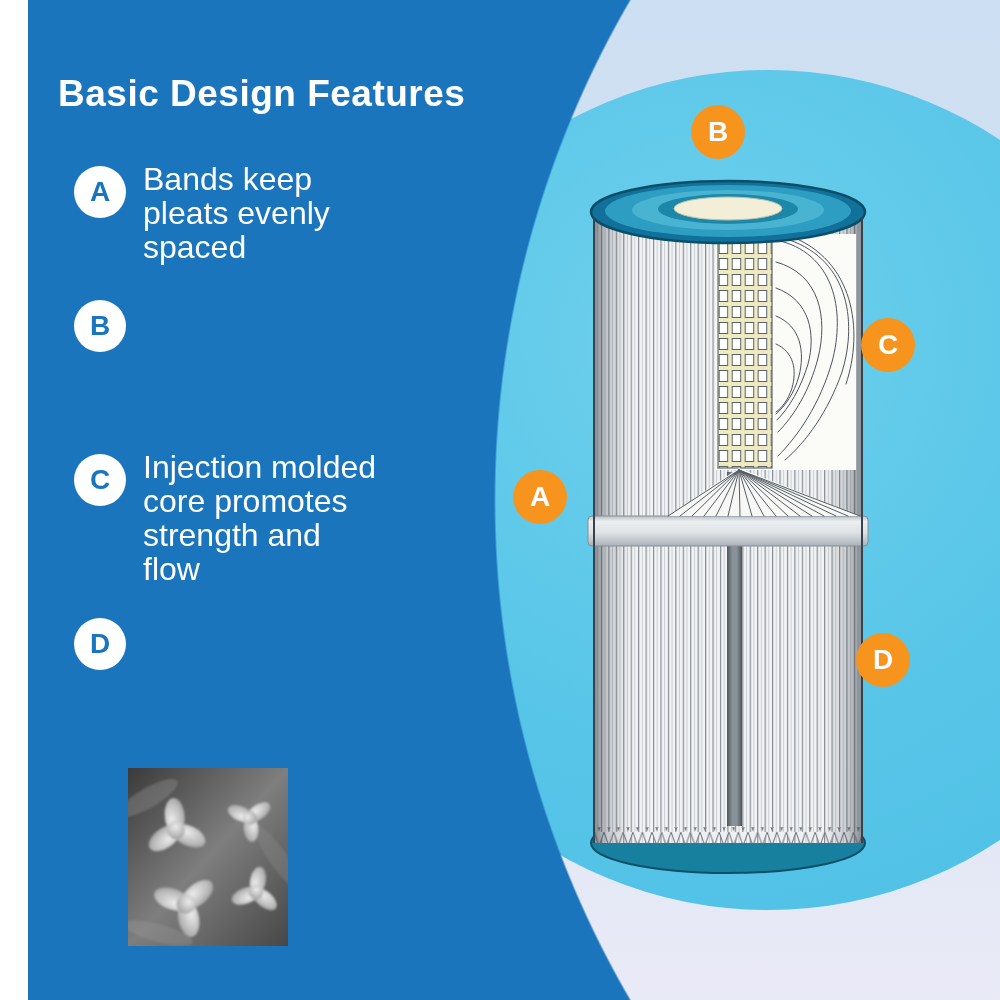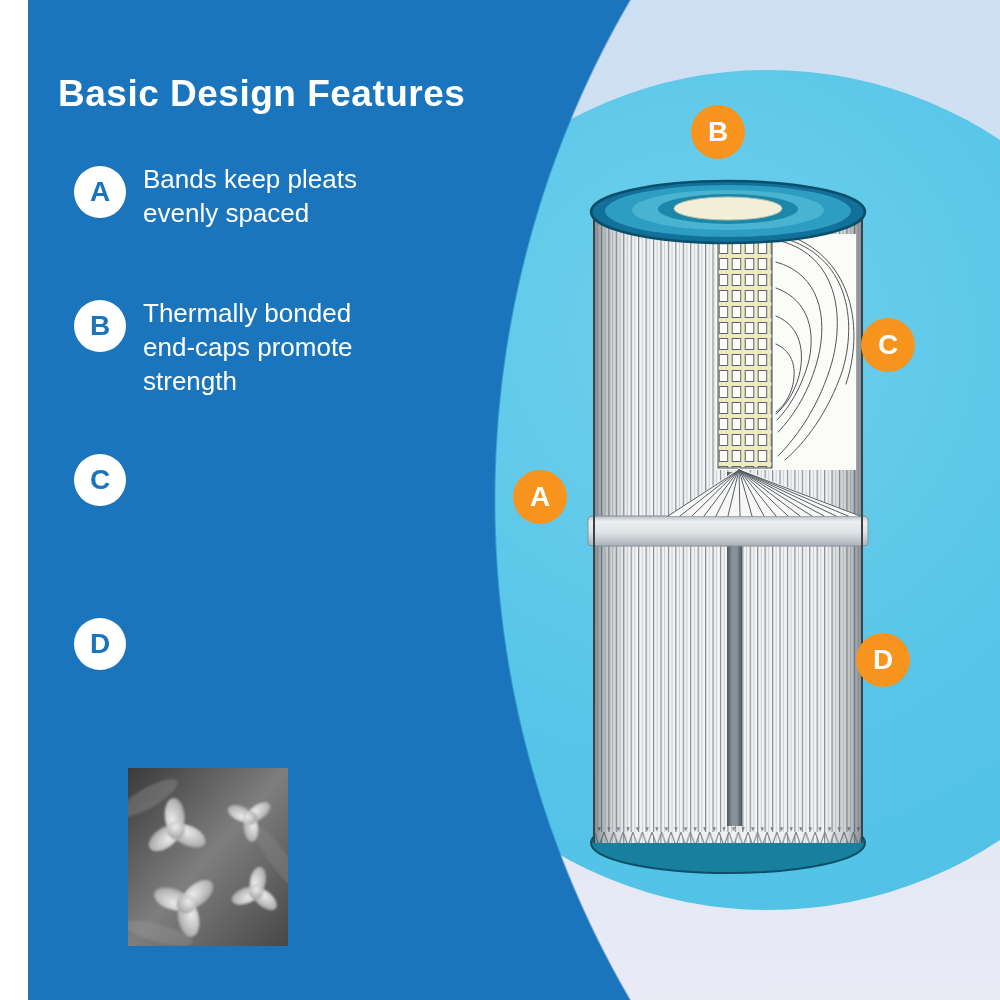--- a/index.html
+++ b/index.html
@@ -14,21 +14,21 @@
     background:radial-gradient(circle at 42% 32%,#6fd0ec 0%,#57c5e8 55%,#4cbfe4 100%);}
   .bg-blue{position:absolute;inset:0;z-index:2;
     background:radial-gradient(circle 993px at 1458px 500px,rgba(0,0,0,0) 990px,#1a75bd 992px);}
   
   .title{position:absolute;left:30px;top:48px;z-index:5;color:#fff;
     font-size:37px;font-weight:bold;letter-spacing:.5px;}
   
   .feature{position:absolute;display:flex;gap:17px;z-index:5;color:#fff;align-items:flex-start;}
   .badge{flex:0 0 auto;width:52px;height:52px;border-radius:50%;background:#fff;color:#1a75bd;
     font-size:28px;font-weight:bold;display:flex;align-items:center;justify-content:center;margin-top:4px;}
-  .ftext{font-size:26px;line-height:34px;}
+  .ftext{font-size:32px;line-height:34px;}
   .f-a{left:46px;top:162px}.f-a .ftext{max-width:240px}
   .f-b{left:46px;top:296px}.f-b .ftext{max-width:250px}
   .f-c{left:46px;top:450px}.f-c .ftext{max-width:235px}
   .f-d{left:46px;top:614px}.f-d .ftext{max-width:310px}
   
   .fiber-img{position:absolute;left:100px;top:768px;width:160px;height:178px;z-index:5;}
   .fiber-label{position:absolute;left:268px;top:816px;z-index:5;color:#fff;
     font-size:24px;font-weight:bold;line-height:31px;max-width:150px;}
   
   .cartridge{position:absolute;left:0;top:0;z-index:4;}
@@ -151,24 +151,24 @@
 
   <h1 class="title">Basic Design Features</h1>
 
   <div>
     <div class="feature f-a">
       <span class="badge">A</span>
       <div class="ftext">Bands keep pleats evenly spaced</div>
     </div>
     <div class="feature f-b">
       <span class="badge">B</span>
-      <div class="ftext">Thermally bonded end-caps promote strength</div>
     </div>
     <div class="feature f-c">
       <span class="badge">C</span>
+      <div class="ftext">Injection molded core promotes strength and flow</div>
     </div>
     <div class="feature f-d">
       <span class="badge">D</span>
     </div>
   </div>
 
   <svg class="fiber-img" viewBox="0 0 160 178" aria-hidden="true">
     <defs>
       <linearGradient id="semBg" x1="0" y1="0" x2="1" y2="1">
         <stop offset="0" stop-color="#3a3a3a"></stop>

